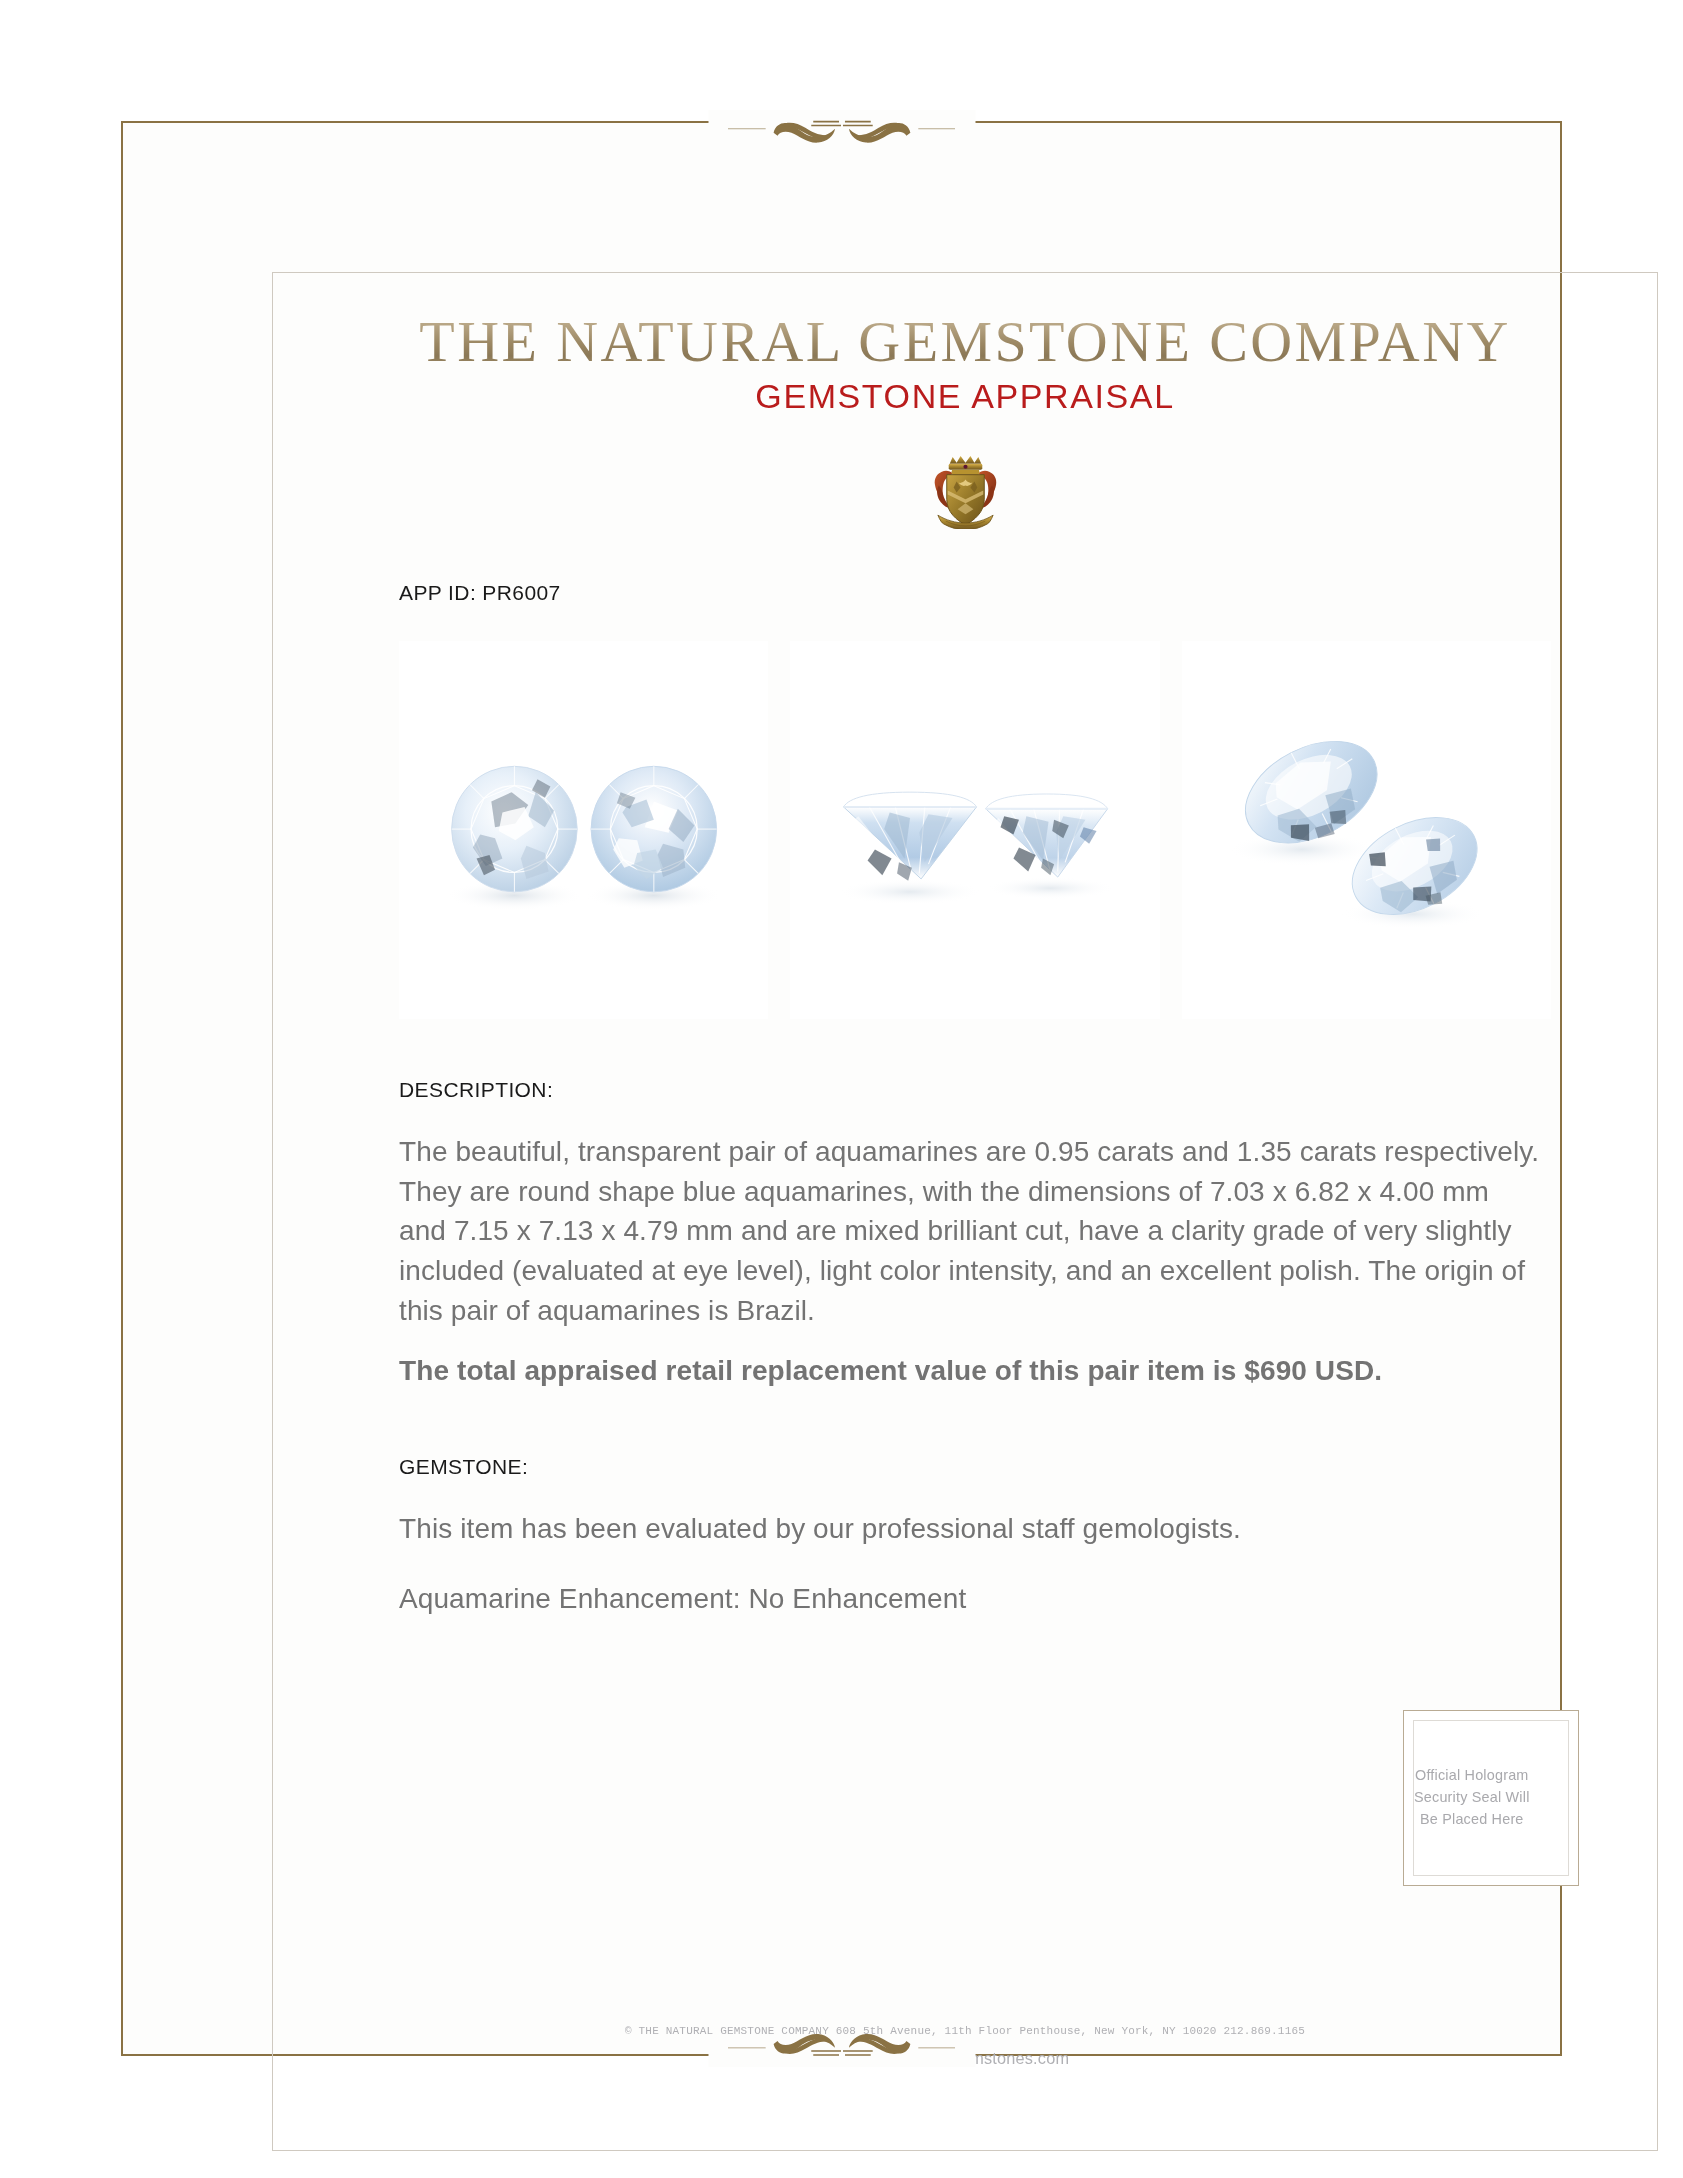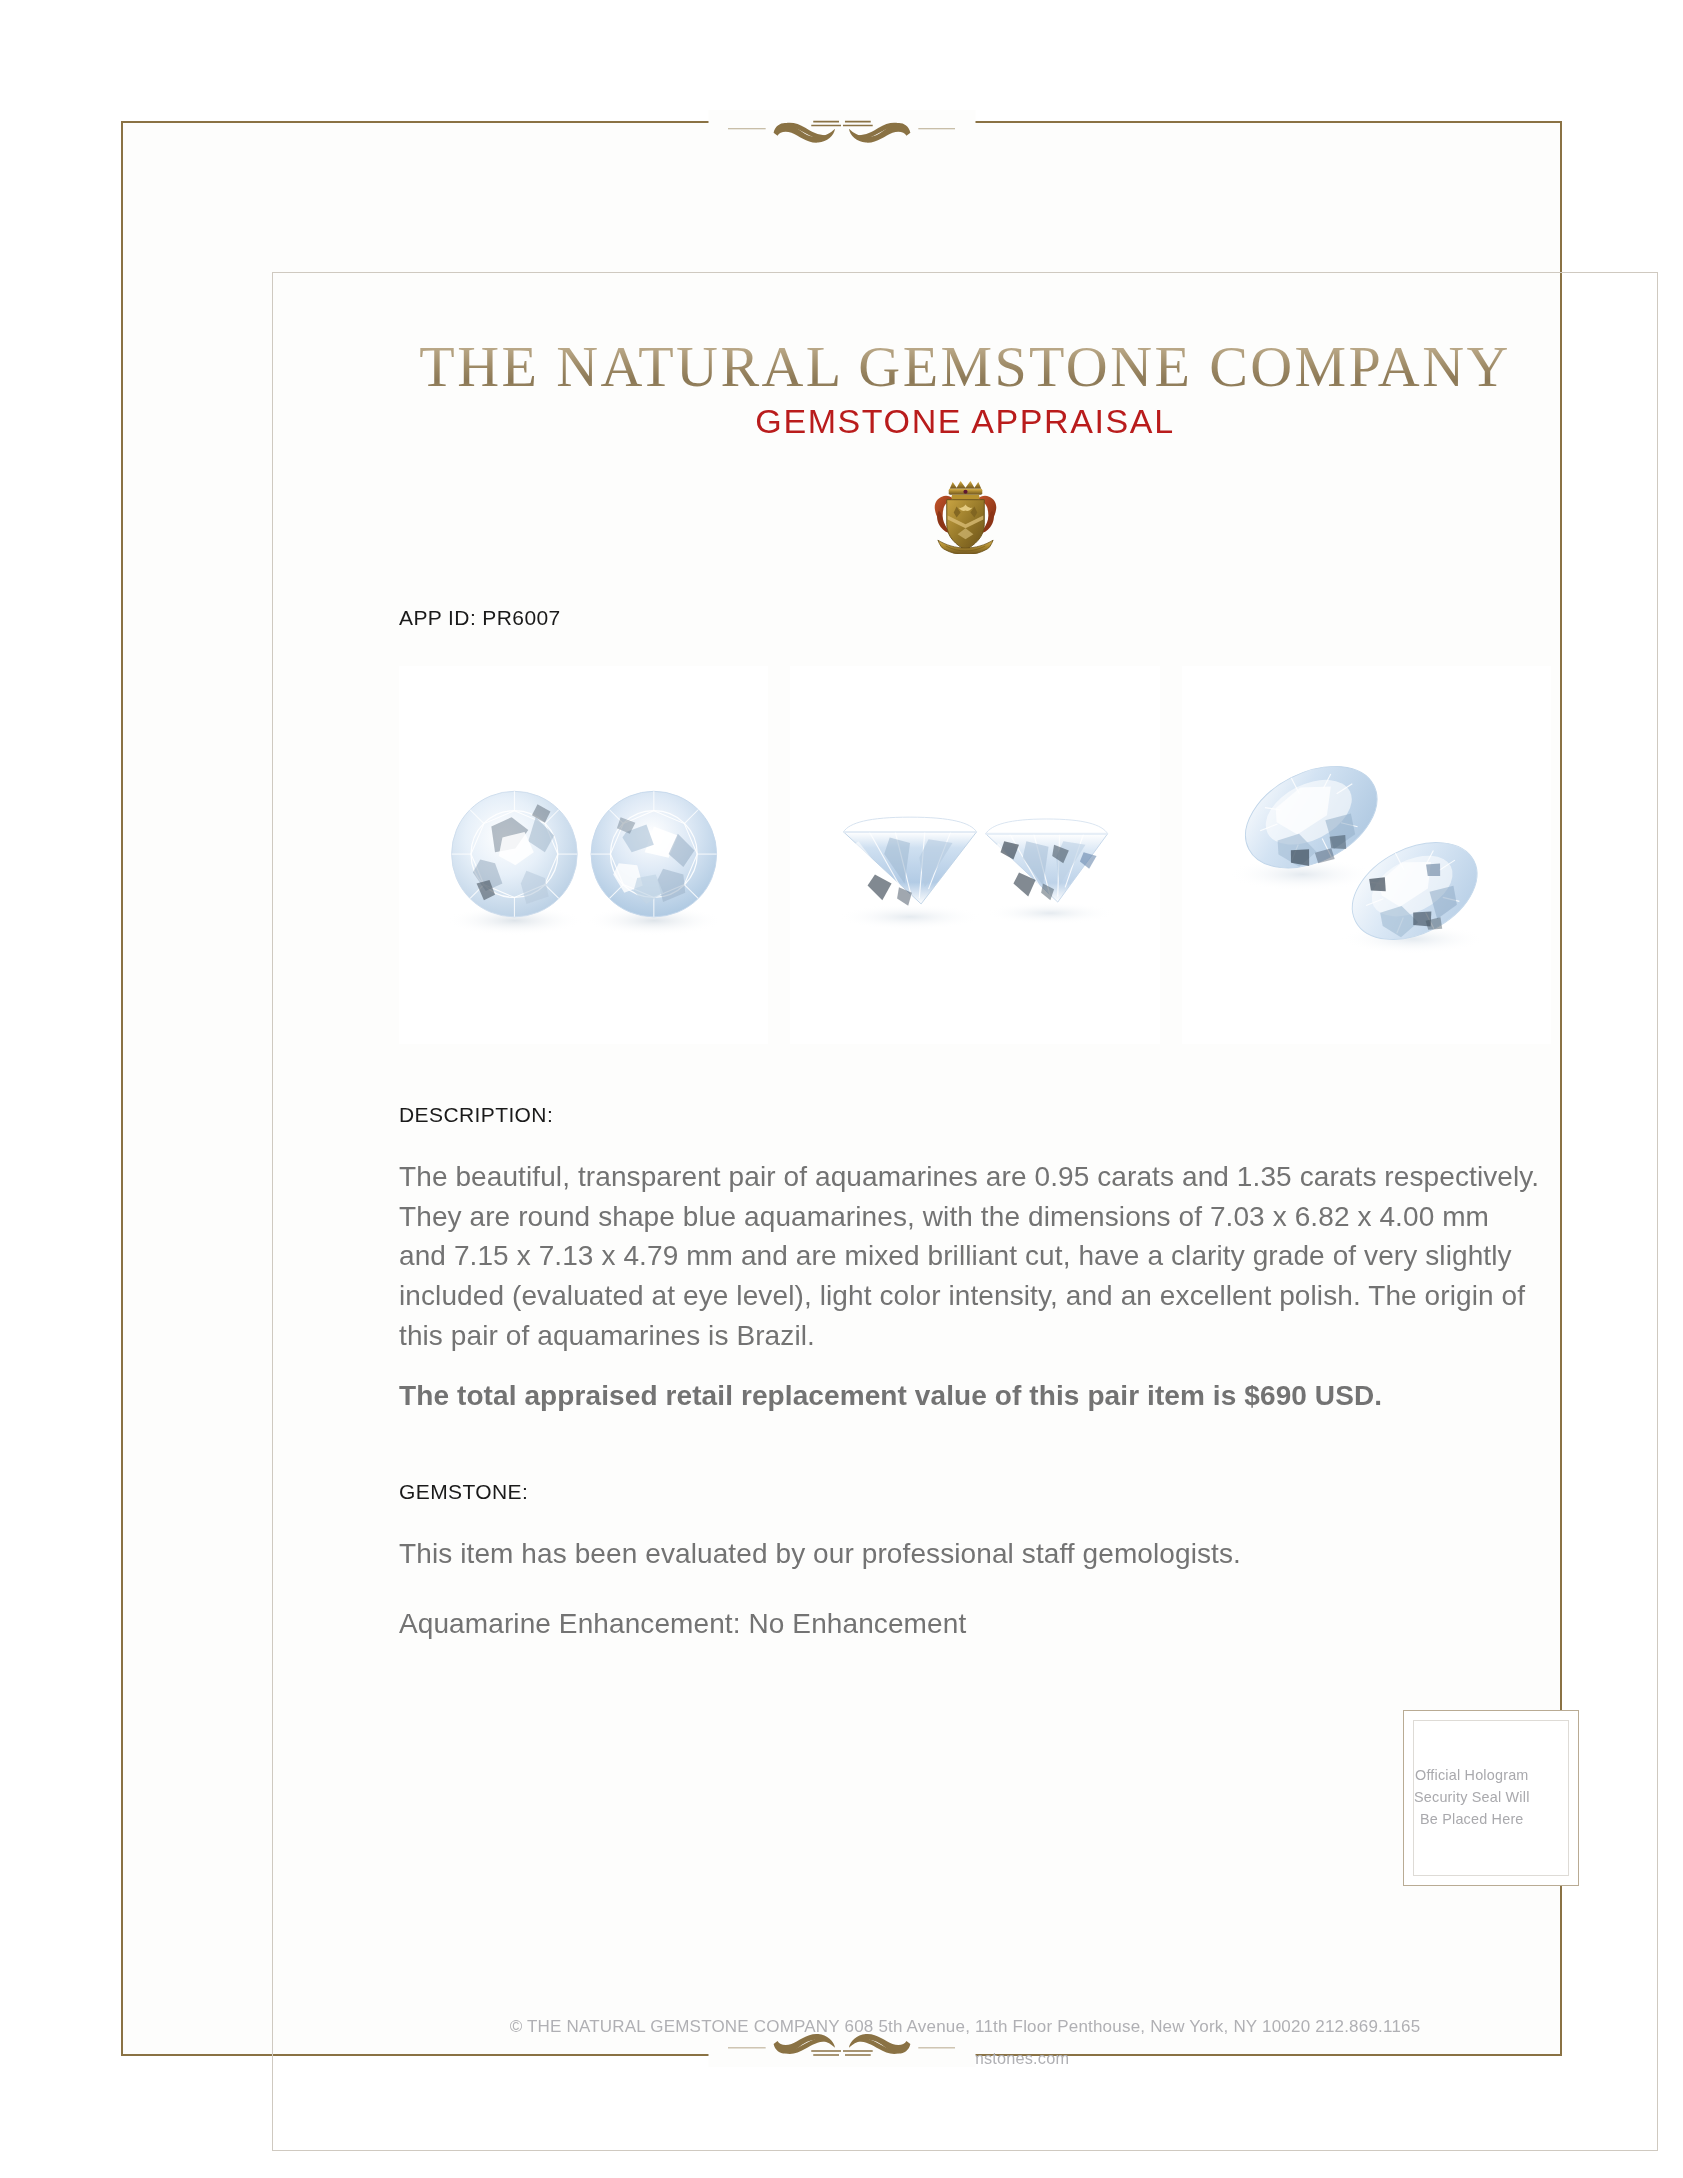--- a/index.html
+++ b/index.html
@@ -68,21 +68,21 @@
   #content {
     position: absolute;
     left: 149px;
     top: 149px;
     width: 1386px;
     height: 1879px;
     padding: 0 99px;
   }
 
   
-  #masthead { padding-top: 65px; text-align: center; }
+  #masthead { padding-top: 40px; text-align: center; }
 
   #company-title {
     font-family: "Liberation Serif", serif;
     font-size: 58px;
     font-weight: 400;
     letter-spacing: 2.4px;
     line-height: 1.05;
     white-space: nowrap;
     background: linear-gradient(180deg,
       #cbbb9c 0%, #b6a483 22%, #9b8763 52%, #8b7856 72%, #a8956f 100%);
@@ -189,21 +189,21 @@
   
   #footer {
     position: absolute;
     left: 0;
     right: 0;
     bottom: 83px;
     text-align: center;
     color: #b0b0b4;
     font-weight: 300;
   }
-  #footer-address { font-size: 17px; letter-spacing: 0.2px; }
+  #footer-address { font-size: 11px; letter-spacing: 0.2px; font-family: Liberation Mono, monospace; }
   #footer-website { margin-top: 12px; font-size: 16.3px; letter-spacing: 0.2px; }
 </style>
 </head>
 <body>
 
 <div id="page">
 
   <div id="outer-frame">
 
     <div id="inner-frame"></div>

